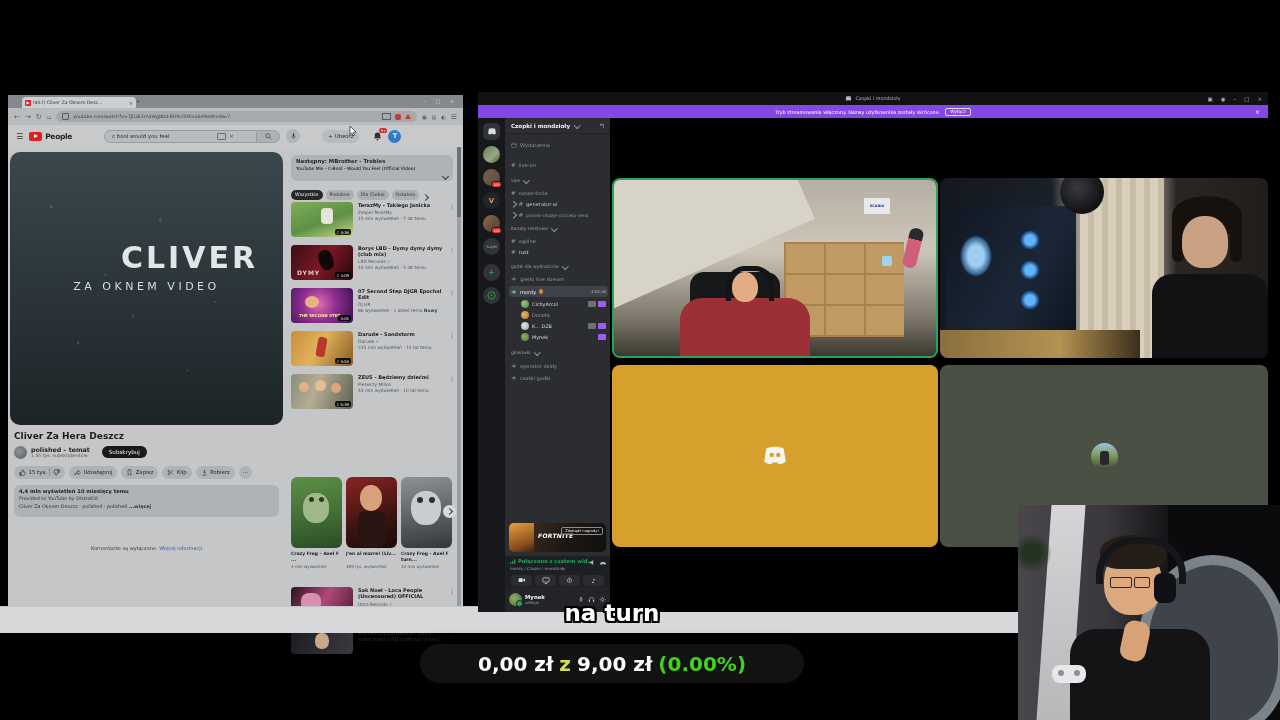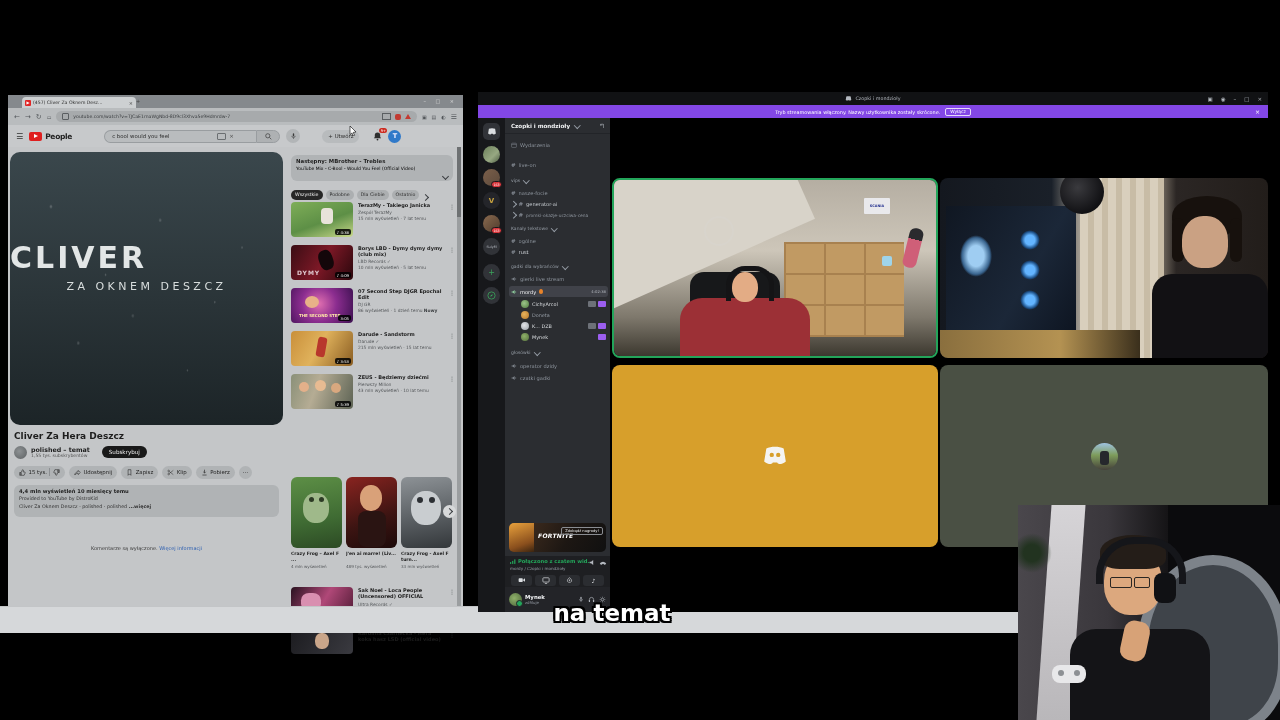--- a/index.html
+++ b/index.html
@@ -44,21 +44,21 @@
     background:
       radial-gradient(3px 4px at 15% 20%,rgba(255,255,255,.25),transparent 60%),
       radial-gradient(2px 3px at 35% 45%,rgba(255,255,255,.22),transparent 60%),
       radial-gradient(3px 4px at 55% 25%,rgba(255,255,255,.2),transparent 60%),
       radial-gradient(2px 3px at 75% 55%,rgba(255,255,255,.22),transparent 60%),
       radial-gradient(3px 4px at 25% 70%,rgba(255,255,255,.2),transparent 60%),
       radial-gradient(2px 3px at 65% 80%,rgba(255,255,255,.18),transparent 60%),
       radial-gradient(2px 3px at 85% 35%,rgba(255,255,255,.2),transparent 60%),
       radial-gradient(3px 4px at 45% 60%,rgba(255,255,255,.16),transparent 60%),
       linear-gradient(180deg,#3a474c 0%,#2a3438 55%,#1c2427 100%);}
-  .pl1{left:0;top:88px;width:248px;text-align:left;font-size:30px;font-weight:bold;letter-spacing:3px;color:#e2e6e6;}
+  .pl1{left:0;top:88px;width:248px;text-align:right;font-size:30px;font-weight:bold;letter-spacing:3px;color:#e2e6e6;}
   .pl2{left:0;top:128px;width:273px;text-align:center;font-size:11px;letter-spacing:3.5px;color:#d8dddd;}
   .vtitle{left:6px;top:336px;font-size:9px;font-weight:bold;color:#1d1d1d;width:265px;}
   .chrow{left:6px;top:350px;width:269px;height:14px;display:flex;align-items:center;gap:4px;}
   .chav{width:13px;height:13px;border-radius:50%;background:radial-gradient(circle at 40% 40%,#8d9193,#5c6062);}
   .chname{font-size:6.3px;font-weight:bold;color:#1d1d1d;}
   .chsubs{font-size:4.6px;color:#555;}
   .subbtn{margin-left:8px;height:12px;background:#191919;color:#ececec;border-radius:7px;font-size:5.6px;display:flex;align-items:center;padding:0 7px;}
   .acts{left:6px;top:370px;width:269px;height:14px;display:flex;gap:4px;align-items:center;}
   .pill{height:13px;background:#b0b3b5;border-radius:7px;display:flex;align-items:center;gap:2.5px;padding:0 5px;font-size:5.4px;color:#242424;}
   .pill .sep{width:1px;height:8px;background:#8d9093;}
@@ -274,21 +274,21 @@
             <path d="M5 1a3 3 0 0 1 3 3v2l1 1.5H1L2 6V4a3 3 0 0 1 3-3z" fill="#2f2f2f"></path>
             <circle cx="5" cy="9" r="1" fill="#2f2f2f"></circle>
           </svg>
         <span class="badge">9+</span>
       </div>
       <span class="avatarT">T</span>
     </div>
 
     <div class="player abs">
       <div class="pl1 abs">CLIVER</div>
-      <div class="pl2 abs">ZA OKNEM DESZCZ</div>
+      <div class="pl2 abs">ZA OKNEM VIDEO</div>
     </div>
 
     <div class="vtitle abs tx">Cliver Za Hera Deszcz</div>
 
     <div class="chrow abs">
       <span class="chav"></span>
       <span>
         <div class="chname tx">polished – temat</div>
         <div class="chsubs tx">1,55 tys. subskrybentów</div>
       </span>
@@ -797,16 +797,22 @@
     <div class="wc-cup"></div>
     <div class="wc-glass"></div>
     <div class="wc-glass2"></div>
     <div class="wc-hand"></div>
     <div class="wc-pad">
         <i></i>
         <b></b>
       </div>
   </div>
 
-  <div id="caption" class="abs">na temat</div>
-
+  <div id="caption" class="abs">na turn</div>
+
+  <div id="goal" class="abs">
+    <span>0,00 zł</span>
+    <span class="z">z</span>
+    <span>9,00 zł</span>
+    <span class="pct">(0.00%)</span>
+  </div>
 
 </div>
 
 </body></html>

